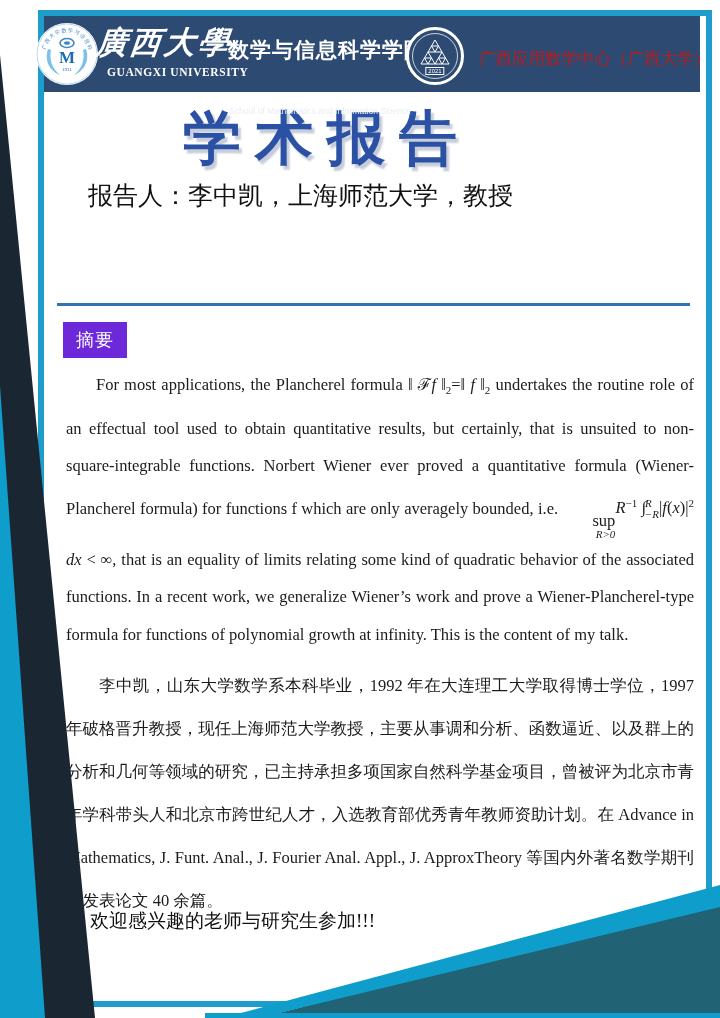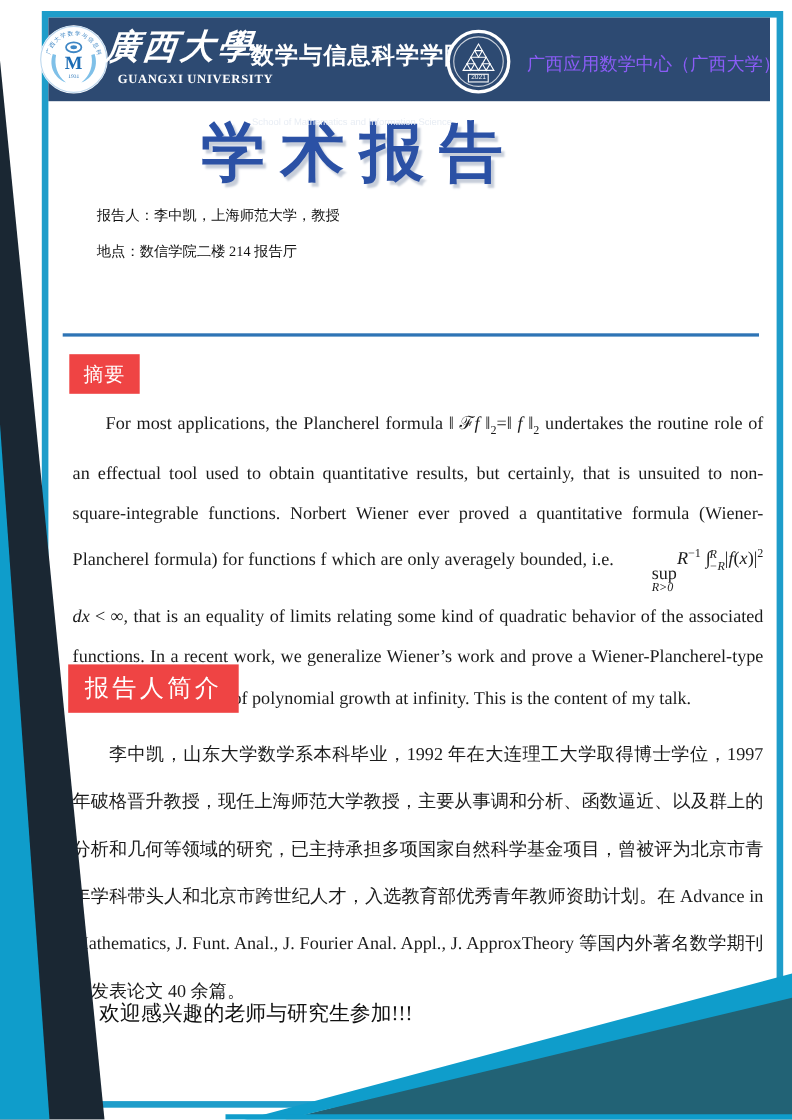--- a/index.html
+++ b/index.html
@@ -32,55 +32,55 @@
 
   .badge2 { position:absolute; left:406px; top:27px; width:58px; height:58px;
     border-radius:50%; background:#2d4a72; border:3px solid #fff; z-index:4; }
   .badge2 .ringline { position:absolute; left:3px; top:3px; right:3px; bottom:3px;
     border:1px solid rgba(255,255,255,.75); border-radius:50%; }
   .badge2 svg { position:absolute; left:0; top:0; }
   .badge2 .byear { position:absolute; left:50%; transform:translateX(-50%);
     bottom:7px; font-size:6px; color:#fff; border:0.5px solid #fff; padding:0 2px;
     font-family:"Liberation Sans","DejaVu Sans",sans-serif; }
 
-  .centerName { position:absolute; left:479px; top:48px; color:#8b5cf6; font-size:16.5px;
+  .centerName { position:absolute; left:479px; top:48px; color:#b91c1c; font-size:16.5px;
     z-index:4; white-space:nowrap; font-family:"Liberation Sans","DejaVu Sans",sans-serif; }
 
   
   .title { position:absolute; left:0; top:100px; width:654px; text-align:center;
     font-size:58px; font-weight:bold; color:#2b51a5; letter-spacing:14px;
     text-shadow:3px 4px 2px #c6cdd9; z-index:2; }
 
   
   .info { position:absolute; left:88px; top:180px; width:600px; z-index:2;
-    font-size:13px; color:#111; line-height:32.5px; }
+    font-size:25px; color:#111; line-height:32.5px; }
   .info .row { white-space:nowrap; }
 
   .rule { position:absolute; left:57px; top:303px; width:633px; height:3px;
     background:#2e74b5; z-index:2; }
 
   
-  .secBadge { position:absolute; background:#ef4444; color:#fff; z-index:2;
+  .secBadge { position:absolute; background:#6d28d9; color:#fff; z-index:2;
     font-family:Liberation Sans, sans-serif; }
   .abBadge { left:63px; top:322px; font-size:18px; padding:6px 13px; letter-spacing:1px; }
   .bioBadge { left:62px; top:604px; font-size:22px; padding:7px 15px; letter-spacing:3px; }
 
   
   .abstract { position:absolute; left:66px; top:366px; width:628px; z-index:2;
     font-size:16.5px; color:#1b1b1b; line-height:37.5px; text-align:justify;
     text-indent:30px; }
   .bio { position:absolute; left:66px; top:664px; width:628px; z-index:2;
     font-size:16.5px; color:#1b1b1b; line-height:43px; text-align:justify;
     text-indent:33px; }
   .closing { position:absolute; left:90px; top:876px; z-index:2;
     font-size:19px; color:#111;margin-top:32px; }
 
   
   .m i { font-style:italic; }
-  .supop { display:inline-flex; flex-direction:column; align-items:flex-start;
+  .supop { display:inline-flex; flex-direction:column; align-items:flex-end;
     vertical-align:-0.75em; line-height:1.05; }
   .supop .supsub { font-size:11px; font-style:italic;font-family:Liberation Serif, serif; }
   sub,sup { font-size:11px; }
   sup.ilim { margin-left:-1px; }
   sub.ilim { margin-left:-7px; }
 
   
   .deco { position:absolute; left:0; top:0; z-index:6; pointer-events:none; }
 
   .seal svg text { font-family:"Liberation Serif","DejaVu Serif",serif; }
@@ -130,29 +130,27 @@
     </svg>
     <div class="byear">2021</div>
   </div>
 
   <div class="centerName">广西应用数学中心（广西大学）</div>
 
   <div class="title">学术报告</div>
 
   <div class="info">
     <div class="row"><span>报告人：</span><span>李中凯，上海师范大学，教授</span></div>
-    <div class="row"><span>地点：</span><span>数信学院二楼 214 报告厅</span></div>
   </div>
 
   <div class="rule"></div>
 
   <div class="secBadge abBadge">摘要</div>
   <div class="abstract">For most applications, the Plancherel formula <span class="m">‖ ℱ<i>f</i> ‖<sub>2</sub>=‖ <i>f</i> ‖<sub>2</sub></span> undertakes the routine role of an effectual tool used to obtain quantitative results, but certainly, that is unsuited to non-square-integrable functions. Norbert Wiener ever proved a quantitative formula (Wiener-Plancherel formula) for functions f which are only averagely bounded, i.e. <span class="m"><span class="supop">sup<span class="supsub">R&gt;0</span></span><i>R</i><sup>−1</sup> ∫<sup class="ilim"><i>R</i></sup><sub class="ilim"><i>−R</i></sub>|<i>f</i>(<i>x</i>)|<sup>2</sup> <i>dx</i> &lt; ∞,</span> that is an equality of limits relating some kind of quadratic behavior of the associated functions. In a recent work, we generalize Wiener’s work and prove a Wiener-Plancherel-type formula for functions of polynomial growth at infinity. This is the content of my talk.</div>
 
-  <div class="secBadge bioBadge">报告人简介</div>
   <div class="bio">李中凯，山东大学数学系本科毕业，1992 年在大连理工大学取得博士学位，1997 年破格晋升教授，现任上海师范大学教授，主要从事调和分析、函数逼近、以及群上的分析和几何等领域的研究，已主持承担多项国家自然科学基金项目，曾被评为北京市青年学科带头人和北京市跨世纪人才，入选教育部优秀青年教师资助计划。在 Advance in Mathematics, J. Funt. Anal., J. Fourier Anal. Appl., J. ApproxTheory 等国内外著名数学期刊上发表论文 40 余篇。</div>
 
   <div class="closing">欢迎感兴趣的老师与研究生参加!!!</div>
 
   <svg class="deco" width="720" height="1018" viewBox="0 0 720 1018">
     <polygon points="0,55 95,1018 0,1018" fill="#1a2733"></polygon>
     <polygon points="0,386 45,1018 0,1018" fill="#0f9dcb"></polygon>
     <polygon points="258,1018 720,903 720,1018" fill="#226275"></polygon>
     <polygon points="222,1018 720,885 720,907 258,1018" fill="#0f9dcb"></polygon>
     <polygon points="205,1013 720,1013 720,1018 205,1018" fill="#0f9dcb"></polygon>

